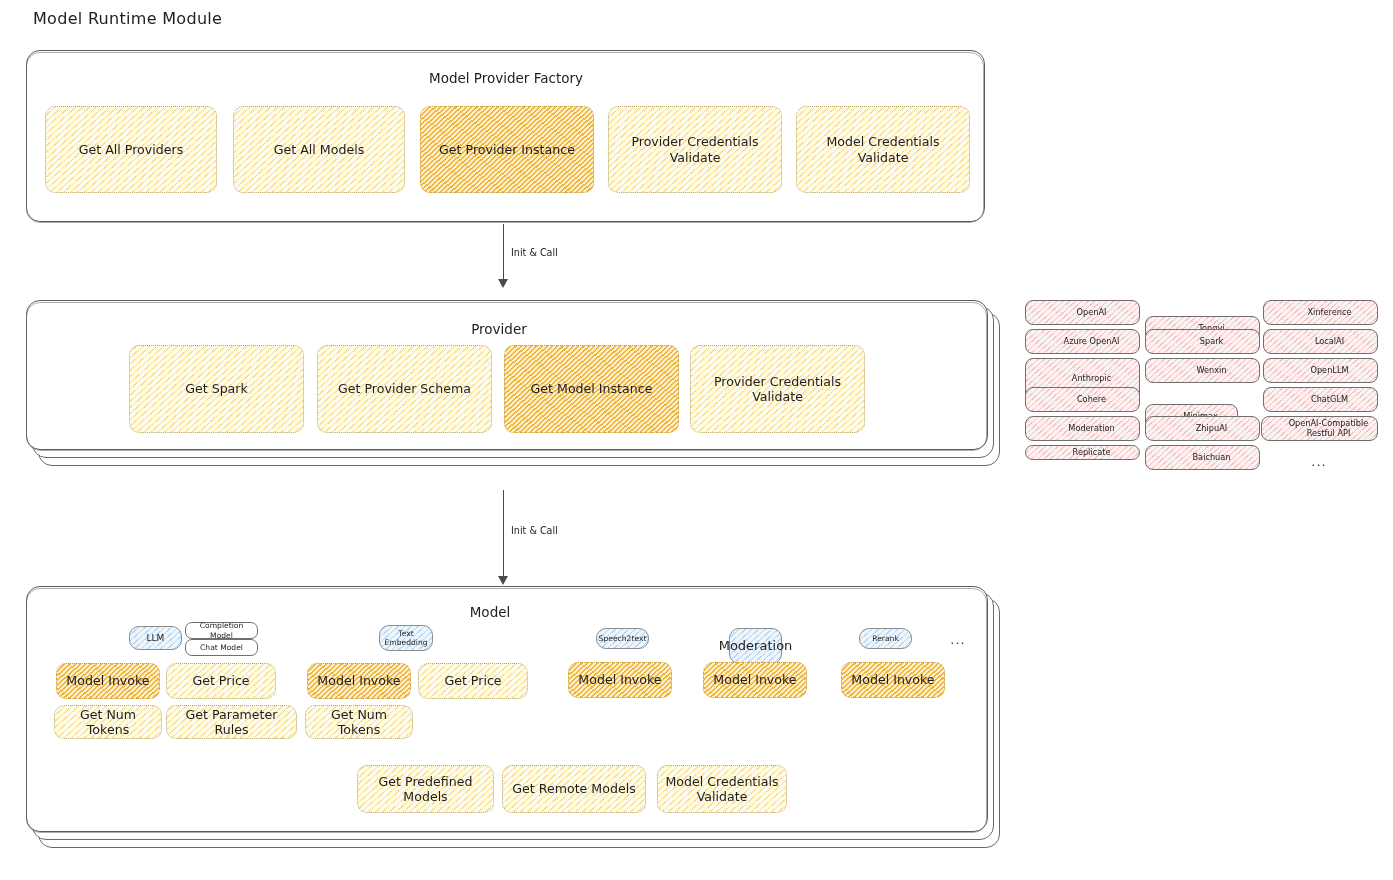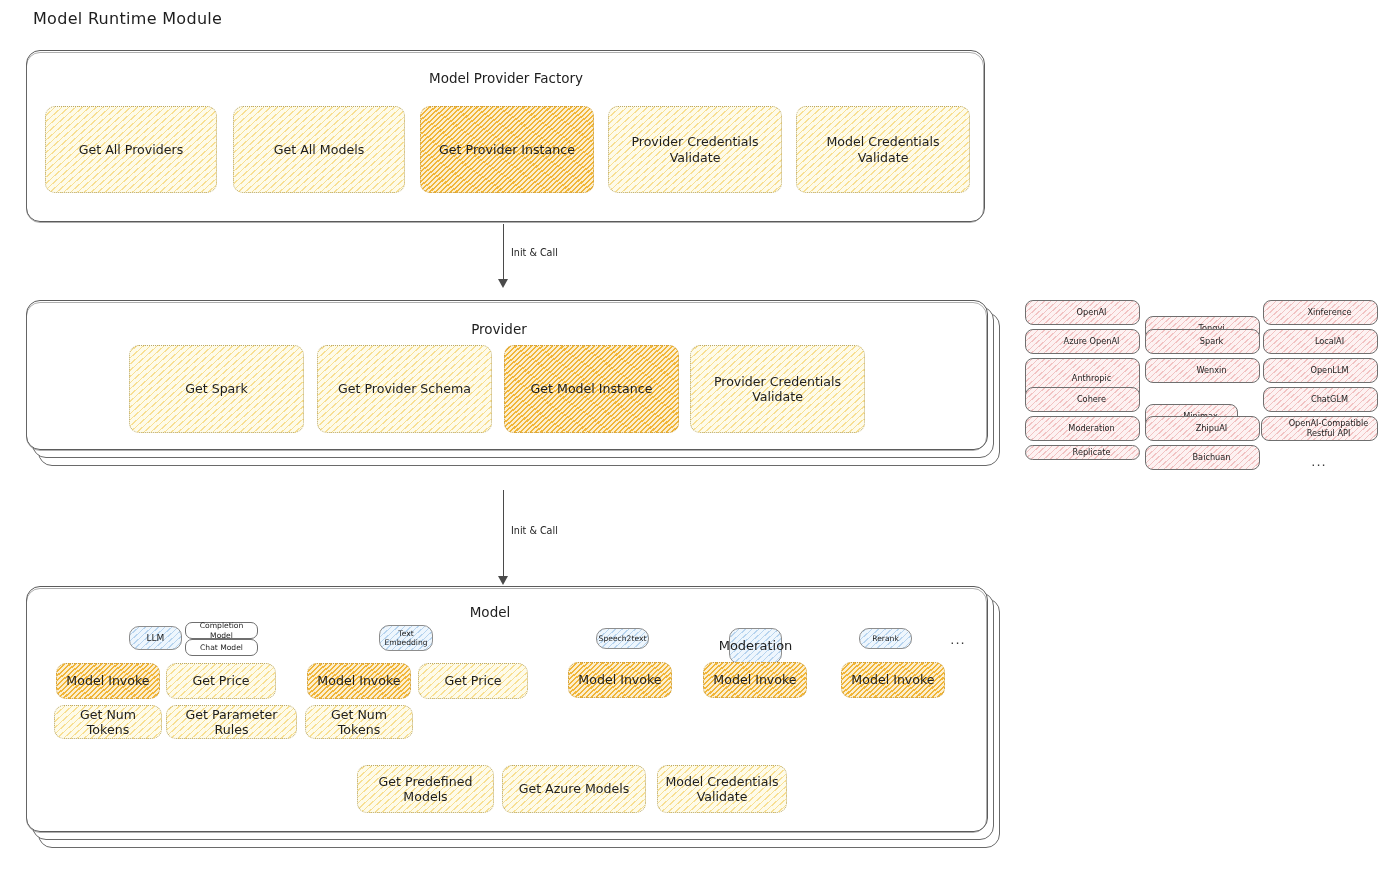--- a/index.html
+++ b/index.html
@@ -240,16 +240,16 @@
 
   <div class="node fill-blue" style="left:729px; top:628px; width:53px; height:36px; font-size:13px;">Moderation</div>
   <div class="node fill-amber" style="left:703px; top:662px; width:104px; height:36px;">Model Invoke</div>
 
   <div class="node fill-blue" style="left:859px; top:628px; width:53px; height:21px; font-size:7.6px;">Rerank</div>
   <div class="node fill-amber" style="left:841px; top:662px; width:104px; height:36px;">Model Invoke</div>
 
   <div class="ellipsis" style="left:958px; top:639px;">...</div>
 
   <div class="node fill-yellow" style="left:357px; top:765px; width:137px; height:48px;">Get Predefined Models</div>
-  <div class="node fill-yellow" style="left:502px; top:765px; width:144px; height:48px;">Get Azure Models</div>
+  <div class="node fill-yellow" style="left:502px; top:765px; width:144px; height:48px;">Get Remote Models</div>
   <div class="node fill-yellow" style="left:657px; top:765px; width:130px; height:48px;">Model Credentials Validate</div>
 
 </div>
 
 </body></html>

